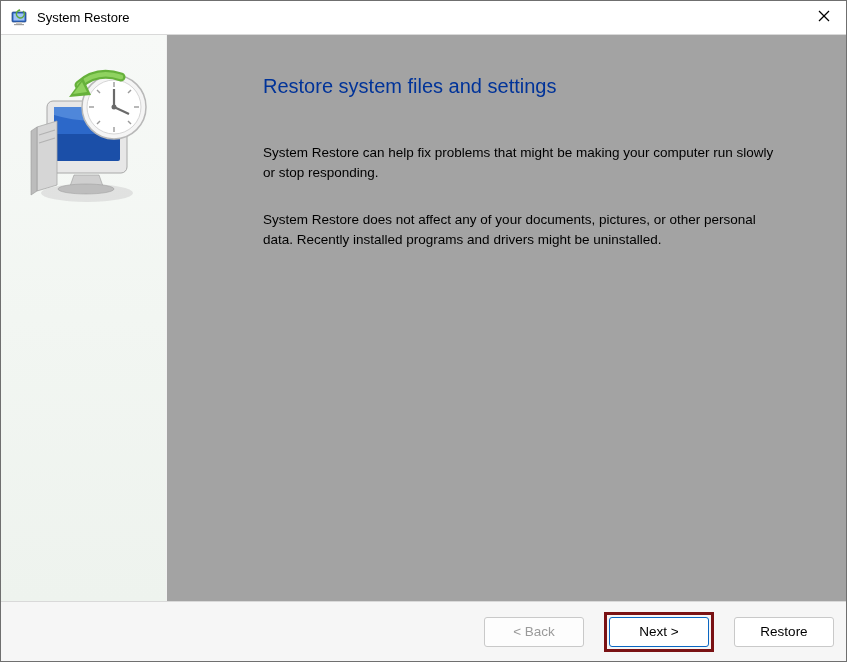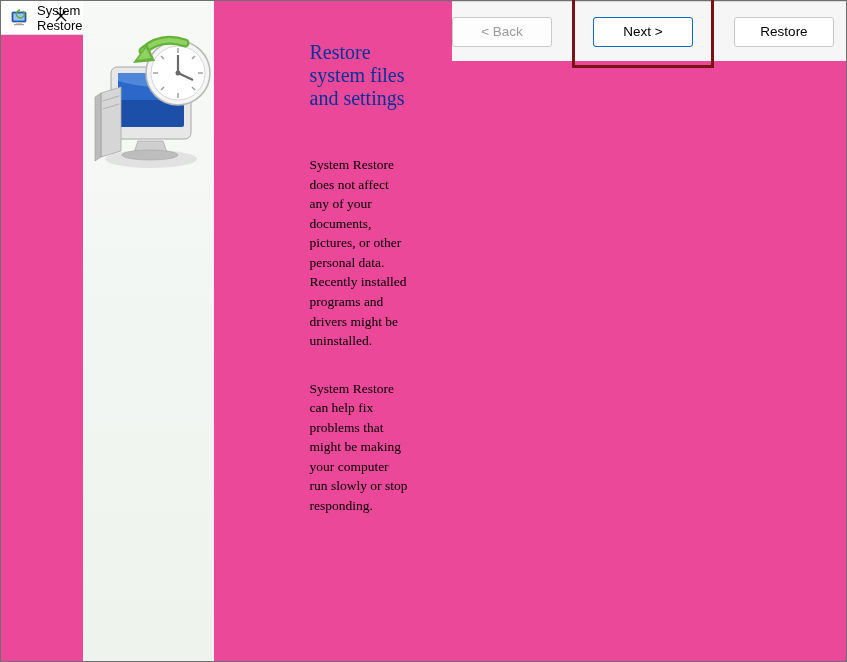--- a/index.html
+++ b/index.html
@@ -9,22 +9,22 @@
       font-family: "Segoe UI", Tahoma, sans-serif;
       font-size: 13px;
       background: #fff;
       overflow: hidden;
     }
     .window {
       width: 847px;
       height: 662px;
       border: 1px solid #6f6f6f;
       display: flex;
-      flex-direction: row;
-      background: #ec4899;
+      flex-direction: column;
+      background: #a3a3a3;
     }
     .titlebar {
       height: 34px;
       display: flex;
       align-items: center;
       border-bottom: 1px solid #d9d9d9;
       background: #fff;
       position: relative;
     }
     .titlebar-icon {
@@ -50,21 +50,20 @@
       align-items: center;
       justify-content: center;
       font-size: 15px;
       color: #000;
       cursor: default;
     }
     .content-wrap {
       display: flex;
       flex: 1 1 auto;
       min-height: 0;
-      font-family: Liberation Serif, serif;
     }
     .sidebar {
       width: 166px;
       background: linear-gradient(to bottom, #f7f9f7 0%, #f2f6f2 50%, #eef3ee 100%);
       display: flex;
       align-items: flex-start;
       justify-content: center;
       padding-top: 30px;
       border-right: 1px solid #f1f1f1;
     }
@@ -109,21 +108,21 @@
       padding: 0 14px;
       cursor: default;
     }
     .btn-disabled { color: #9a9a9a; background: #fdfdfd; }
     .btn-default { border: 1.5px solid #0a66c2; color: #000; }
     .highlight-box {
       border: 3px solid #7a1214;
       padding: 2px;
       display: inline-flex;
     }
-    .highlight-box .btn { margin: 16px; }
+    .highlight-box .btn { margin: 0; }
   </style>
 </head>
 <body>
 
 <div class="window">
 
   <div class="titlebar">
     <span class="titlebar-icon">
       <svg width="18" height="18" viewBox="0 0 18 18">
         <rect x="1" y="3" width="14" height="10" rx="1" fill="#2f66c4" stroke="#1b3f7a" stroke-width="0.7"></rect>
@@ -183,22 +182,22 @@
 
         <path d="M18 62 L38 56 L38 120 L18 126 Z" fill="#d6d6d6" stroke="#a8a8a8" stroke-width="0.8"></path>
         <path d="M18 62 L12 66 L12 130 L18 126 Z" fill="#bcbcbc" stroke="#999" stroke-width="0.6"></path>
         <line x1="20" y1="70" x2="36" y2="65" stroke="#b2b2b2" stroke-width="1.2"></line>
         <line x1="20" y1="78" x2="36" y2="73" stroke="#b2b2b2" stroke-width="1.2"></line>
       </svg>
     </div>
 
     <div class="main">
       <h1>Restore system files and settings</h1>
+      <p>System Restore can help fix problems that might be making your computer run slowly or stop responding.</p>
       <p>System Restore does not affect any of your documents, pictures, or other personal data. Recently installed programs and drivers might be uninstalled.</p>
-      <p>System Restore can help fix problems that might be making your computer run slowly or stop responding.</p>
     </div>
 
   </div>
 
   <div class="footer">
     <button class="btn btn-disabled">&lt; Back</button>
     <span class="highlight-box">
       <button class="btn btn-default">Next &gt;</button>
     </span>
     <button class="btn">Restore</button>

